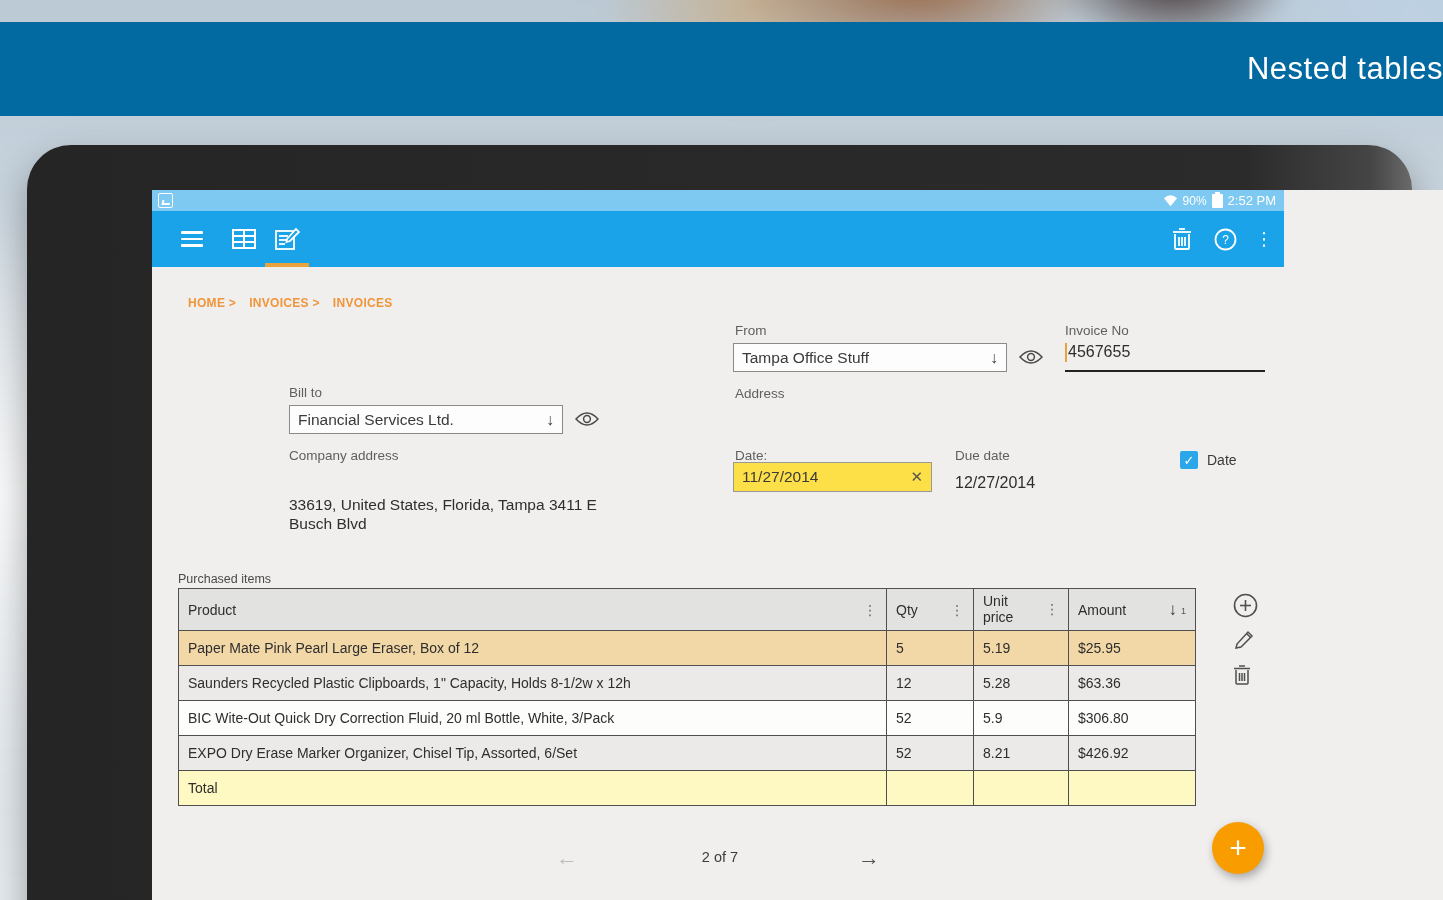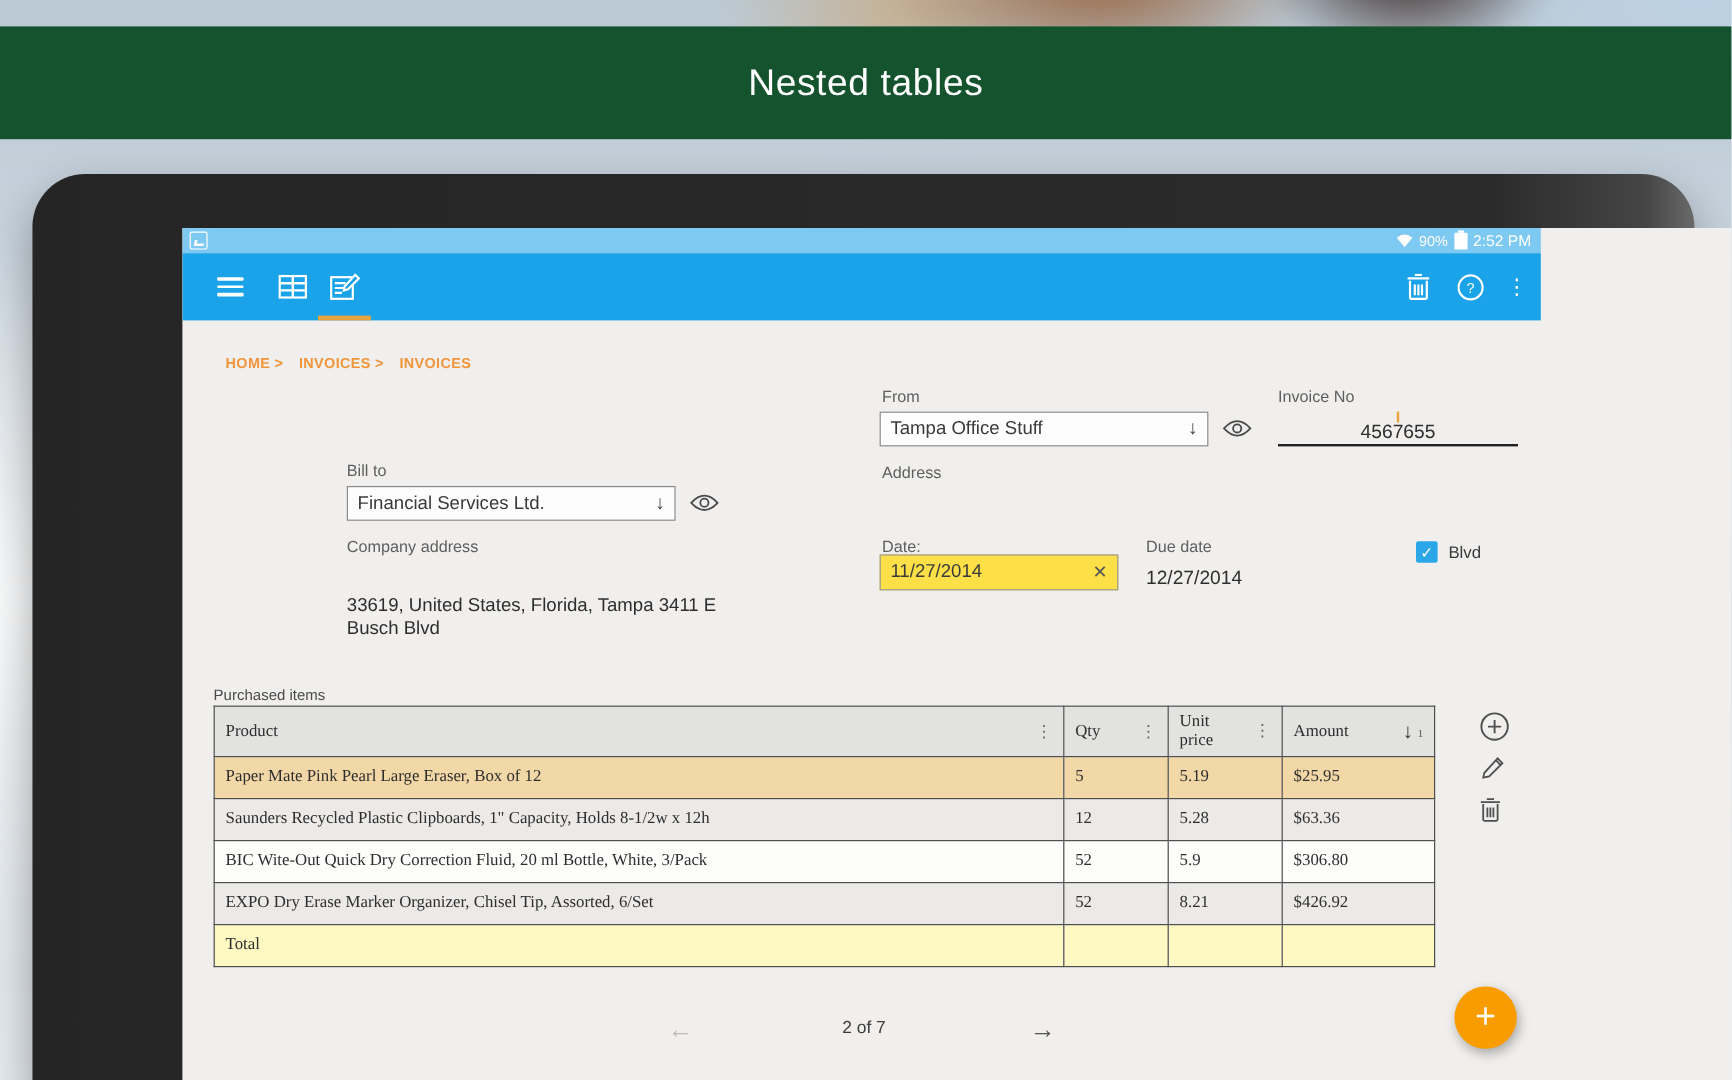--- a/index.html
+++ b/index.html
@@ -16,21 +16,21 @@
       radial-gradient(ellipse 420px 420px at 3% 55%, rgba(255,255,255,.95), rgba(255,255,255,0) 75%),
       radial-gradient(ellipse 320px 320px at 99% 60%, rgba(170,196,220,.9), rgba(170,196,220,0) 75%),
       radial-gradient(ellipse 300px 200px at 96% 2%, rgba(190,210,230,.9), rgba(190,210,230,0) 70%),
       linear-gradient(180deg, #b9c8d4 0%, #d4dde5 45%, #e9eef2 100%);
     filter: blur(10px);
   }
 
   
   .banner {
     position:absolute; left:0; top:22px; width:1443px; height:94px;
-    background:#14532d; display:flex; align-items:center; justify-content:center;
+    background:#0369a1; display:flex; align-items:center; justify-content:flex-end;
   }
   .banner-title { color:#ffffff; font-size:31px; font-weight:300; letter-spacing:.5px; }
 
   
   .tablet {
     position:absolute; left:27px; top:145px; width:1385px; height:810px;
     background:linear-gradient(90deg,#252525 0%, #2b2b2b 88%, #454545 97%, #6a6a6a 100%);
     border-radius:44px 44px 0 0;
     box-shadow:0 18px 40px rgba(0,0,0,.35);
   }
@@ -82,40 +82,40 @@
     position:absolute; width:274px; height:29px; background:#fdfdfd;
     border:1px solid #8a8a8a; display:flex; align-items:center;
     padding:0 8px; font-size:15.5px; color:#3a3a3a; cursor:pointer;
   }
   .dd-arrow { margin-left:auto; font-size:16px; color:#444; }
   .eye-btn { position:absolute; width:26px; height:18px; color:#4a4a4a; cursor:pointer; }
 
   .invoice-input {
     position:absolute; left:913px; top:153px; width:200px; height:29px;
     border-bottom:2px solid #222; font-size:16px; color:#2e2e2e;
-    display:flex; align-items:center; cursor:text;flex-direction:column;
+    display:flex; align-items:flex-start; cursor:text;
   }
   .caret { display:inline-block; width:2px; height:19px; background:#e8a33d; margin-right:1px; }
 
   .date-box {
     position:absolute; left:581px; top:272px; width:199px; height:30px;
     background:#fde047; border:1px solid #999; display:flex; align-items:center;
     padding:0 8px; font-size:15.5px; color:#3a3a3a; cursor:pointer;
   }
   .date-clear { margin-left:auto; color:#555; font-size:15px; cursor:pointer; }
 
   .paid-wrap { position:absolute; left:1028px; top:261px; display:flex; align-items:center; gap:9px; cursor:pointer; }
   .checkbox { width:18px; height:18px; background:#2ba6e8; border-radius:2px; display:flex; align-items:center; justify-content:center; color:#fff; font-size:13px; }
   .paid-label { color:#3a3a3a; font-size:14px; }
 
   
   .pi-caption { position:absolute; left:26px; top:382px; color:#4a4a4a; font-size:12.5px; }
   .pi-table {
     position:absolute; left:26px; top:398px; width:1017px;
-    border-collapse:collapse; table-layout:fixed; font-size:14px; color:#2e2e2e;font-family:Liberation Serif, serif;
+    border-collapse:collapse; table-layout:fixed; font-size:14px; color:#2e2e2e;
   }
   .pi-table th, .pi-table td { border:1.5px solid #4f4f4f; padding:0 9px; overflow:hidden; white-space:nowrap; }
   .pi-table th { background:#e2e2e0; font-weight:normal; text-align:left; height:42px; }
   .pi-table td { height:35px; }
   .col-product { width:708px; }
   .col-qty { width:87px; }
   .col-unit { width:95px; }
   .col-amount { width:127px; }
   .th-inner { display:flex; align-items:center; }
   .col-menu { margin-left:auto; color:#666; font-size:14px; cursor:pointer; }
@@ -273,21 +273,21 @@
 
   <div class="f-label" style="left:583px; top:258px">Date:</div>
   <div class="date-box">
     <span>11/27/2014</span>
     <span class="date-clear">✕</span>
   </div>
   <div class="f-label" style="left:803px; top:258px">Due date</div>
   <div class="f-value" style="left:803px; top:284px; font-size:16px">12/27/2014</div>
   <div class="paid-wrap">
     <span class="checkbox">✓</span>
-    <span class="paid-label">Blvd</span>
+    <span class="paid-label">Date</span>
   </div>
 
   <div class="pi-caption">Purchased items</div>
   <table class="pi-table">
     <colgroup>
         <col class="col-product">
         <col class="col-qty">
         <col class="col-unit">
         <col class="col-amount">
       </colgroup>

